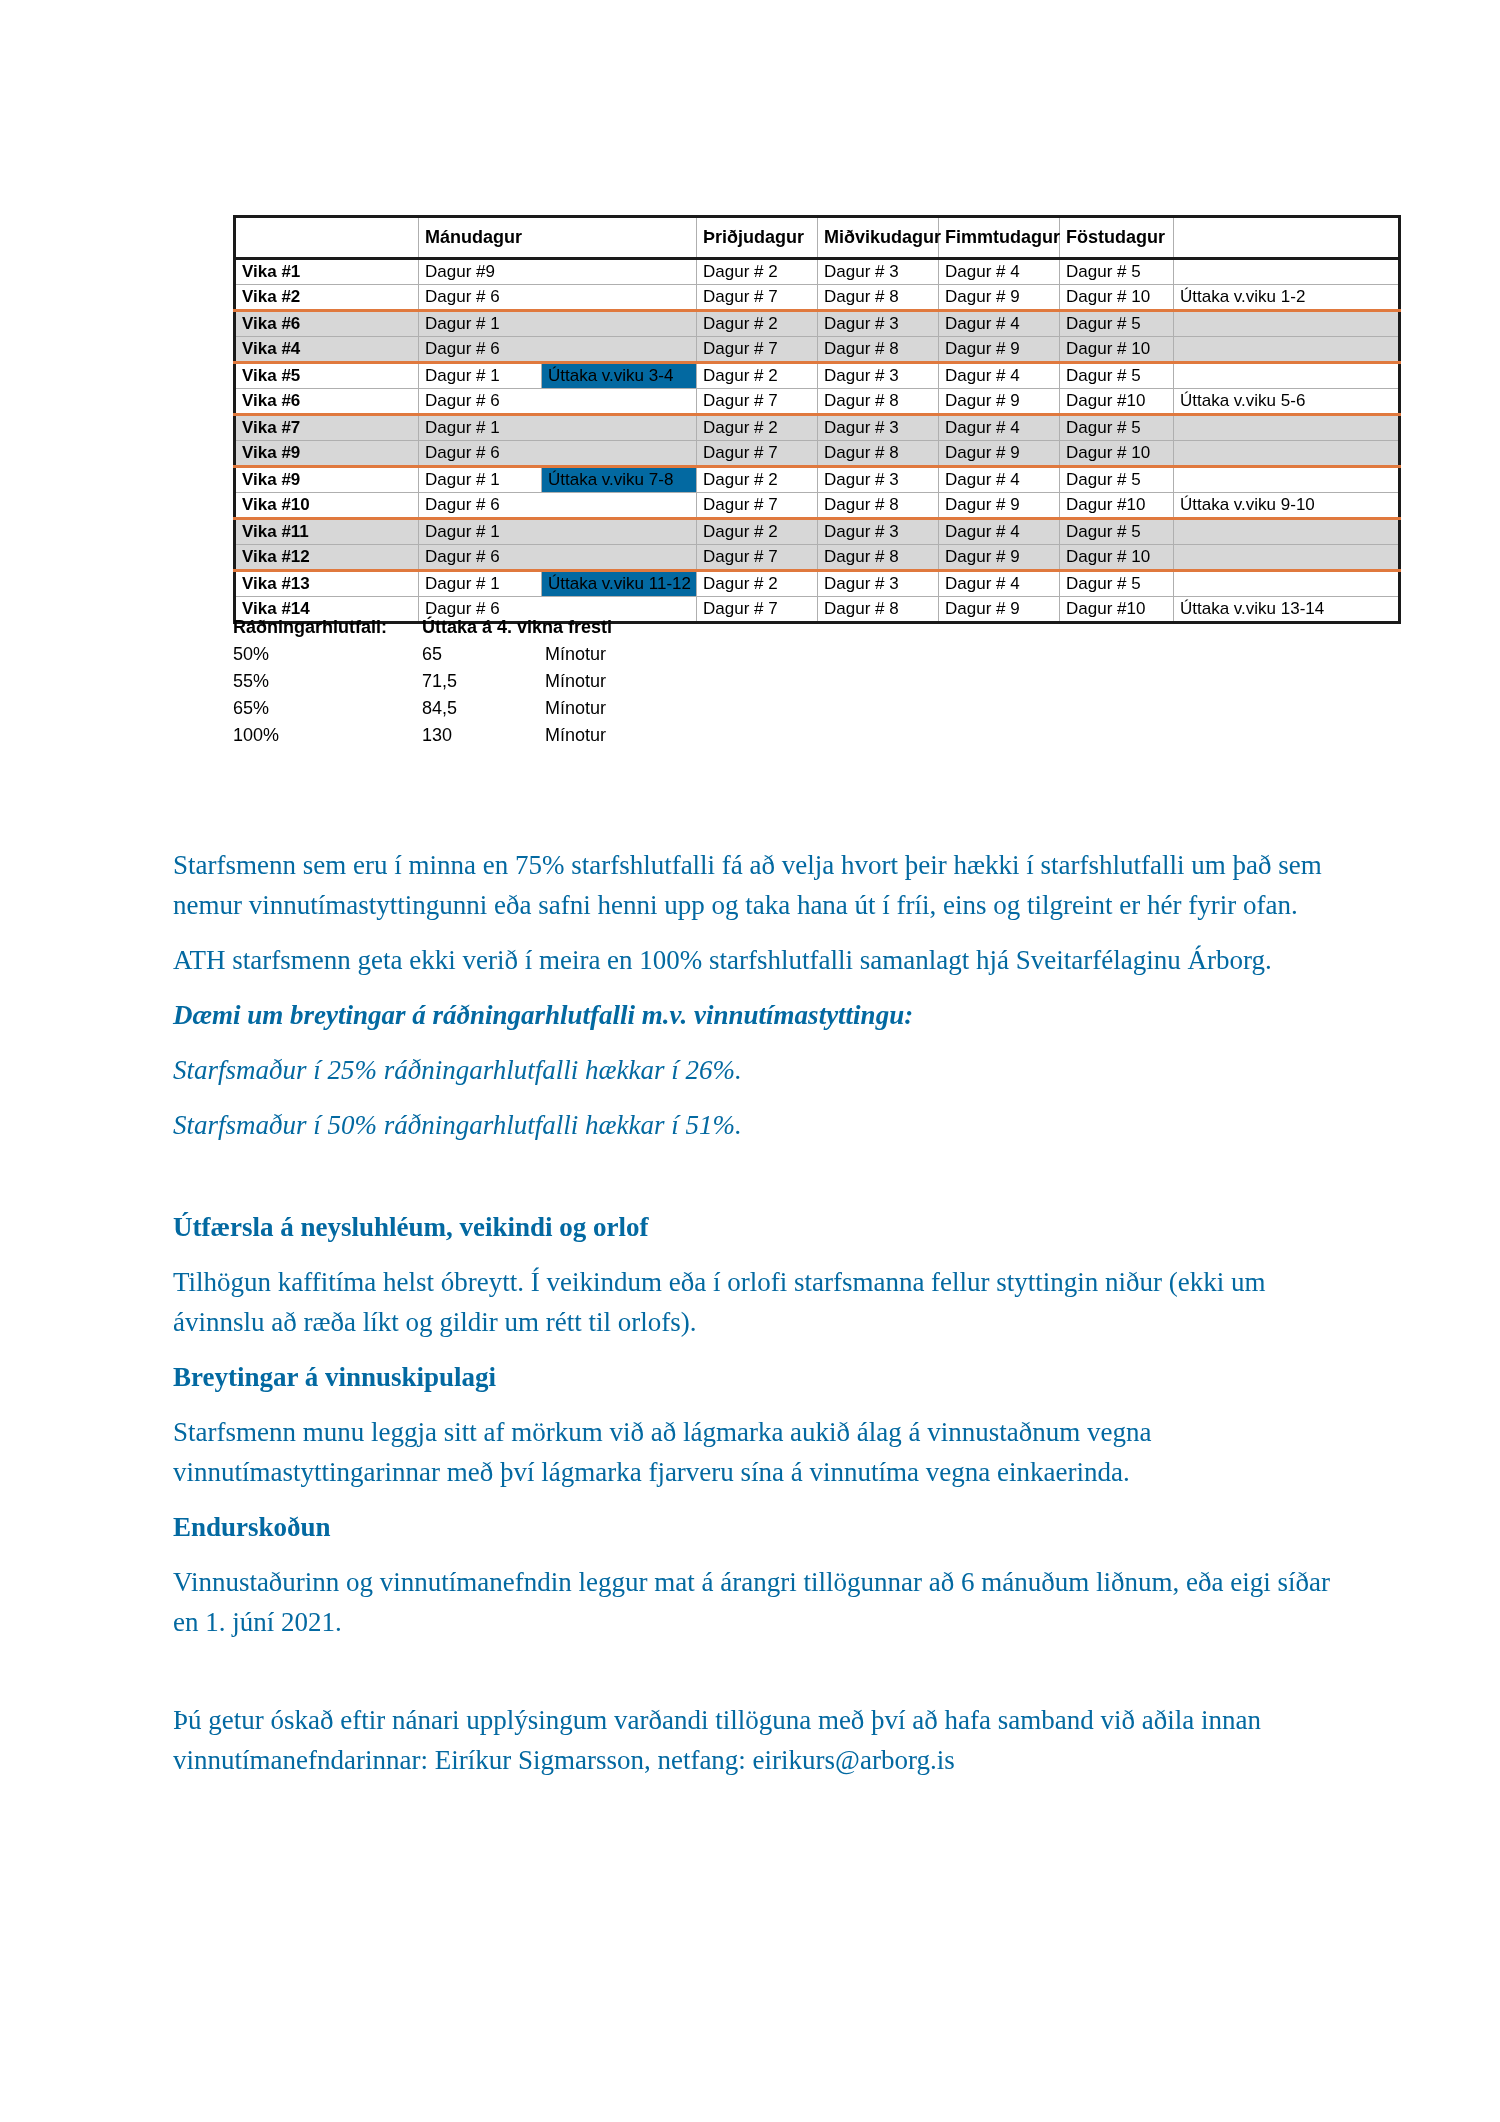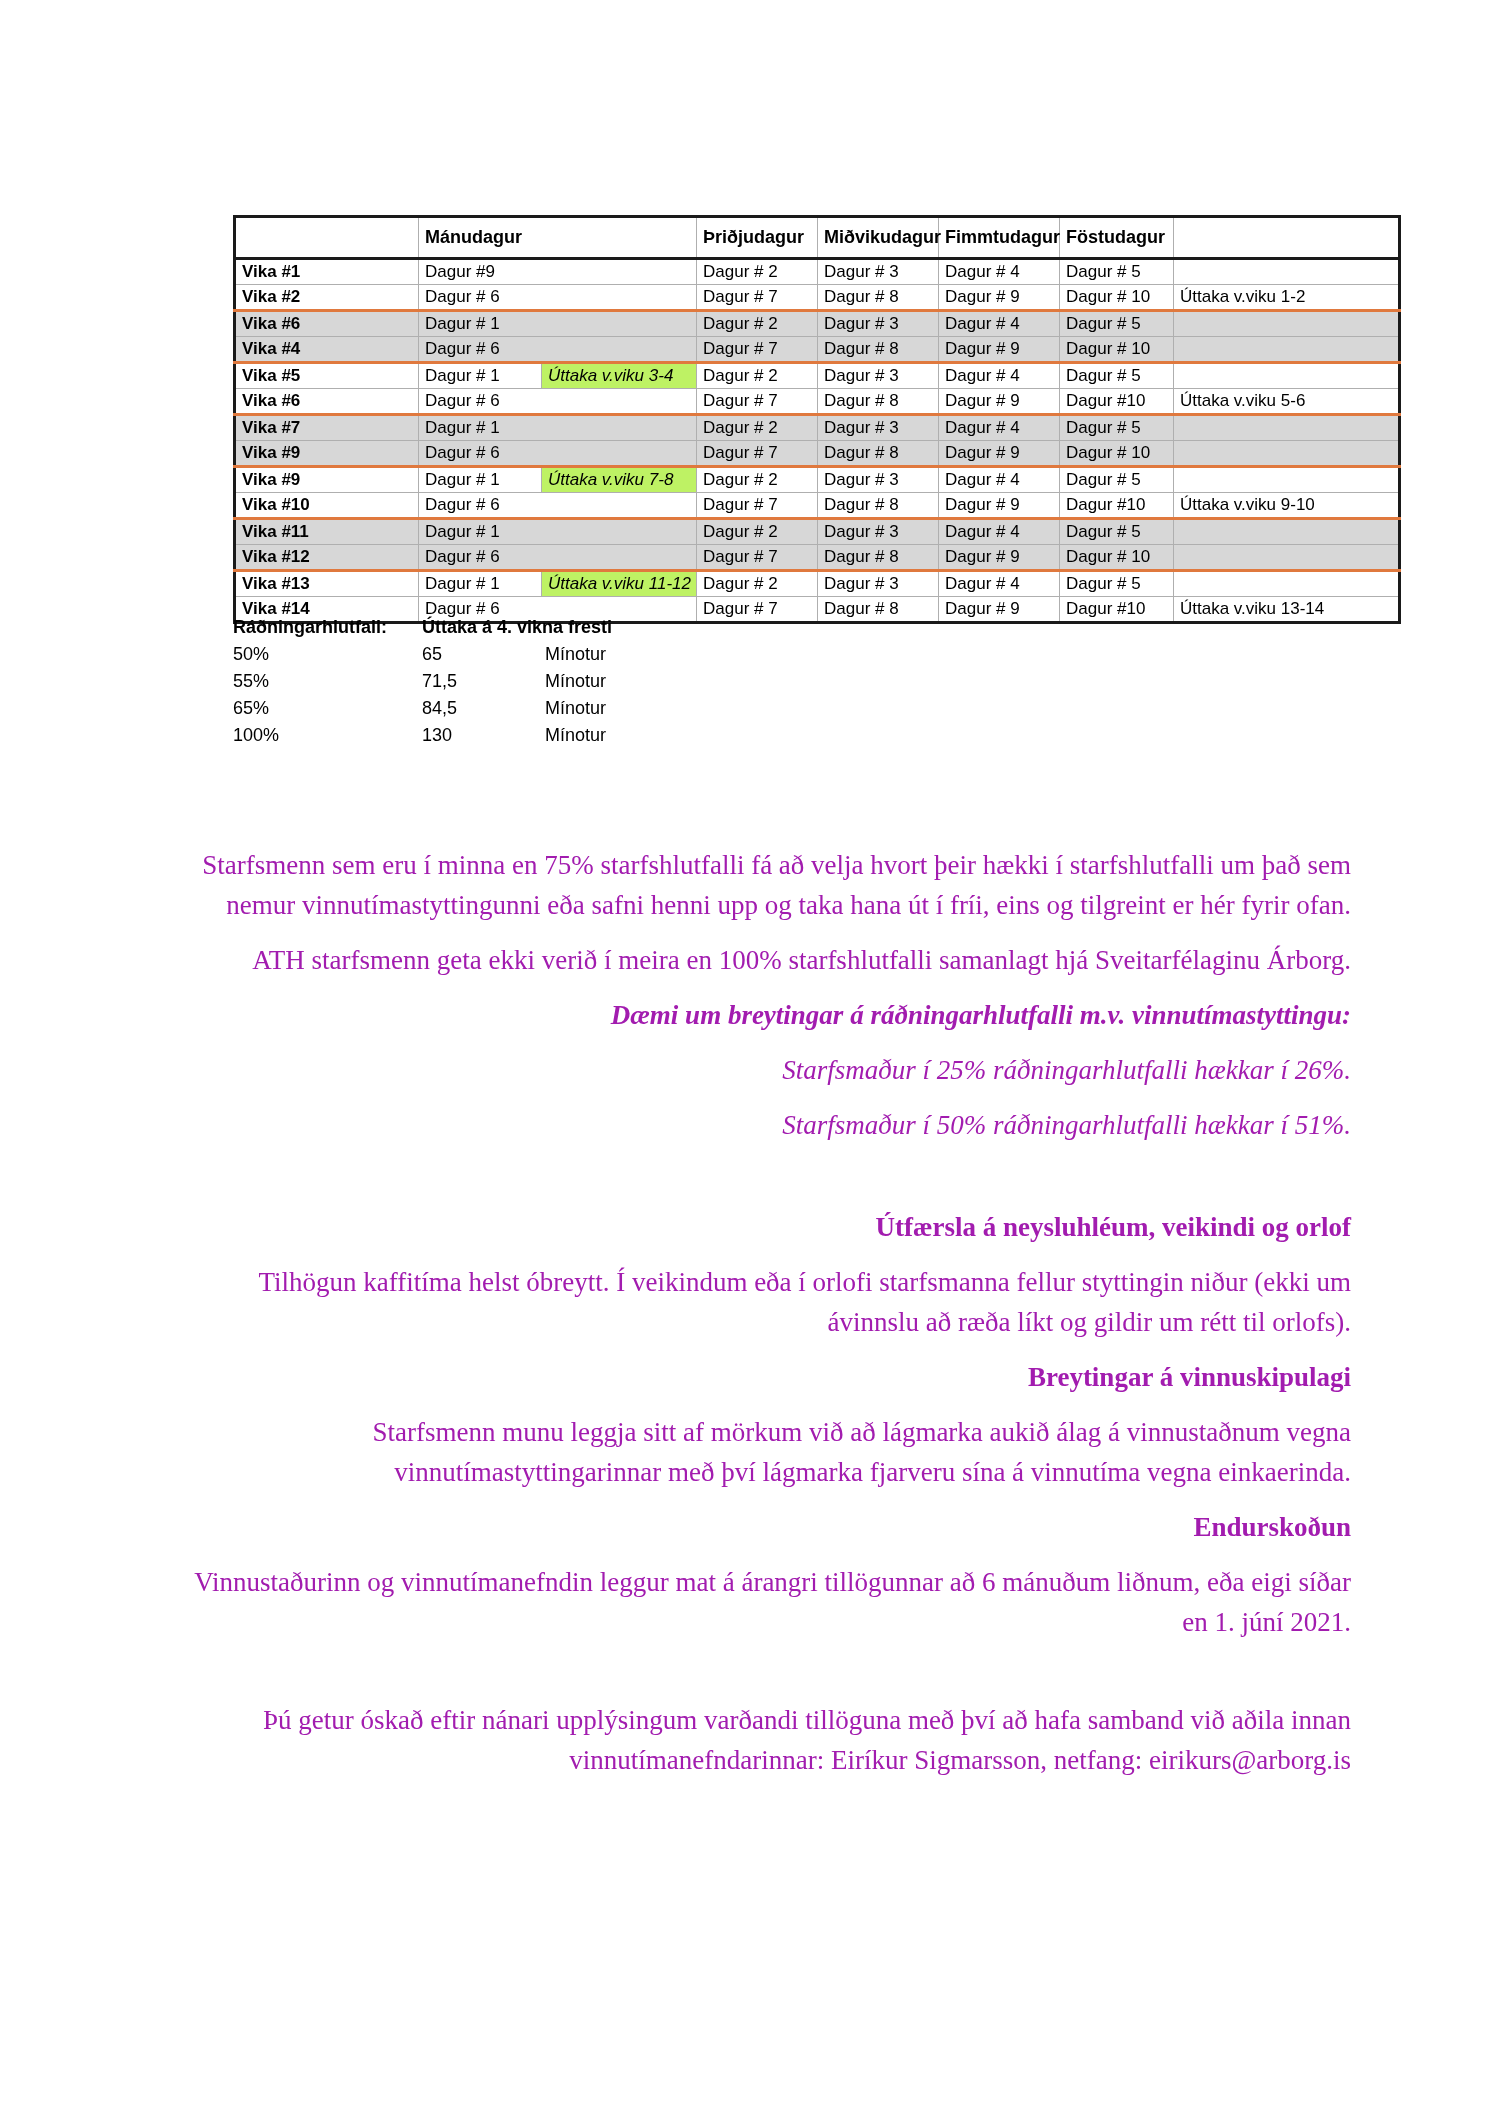--- a/index.html
+++ b/index.html
@@ -35,37 +35,37 @@
   table.sched thead tr{height:42px;}
   table.sched tbody tr{height:26px;}
   table.sched thead th{
     font-weight:bold;font-size:18px;background:#ffffff;
     border-bottom:3px solid #1a1a1a;
   }
   table.sched td.wlabel{font-weight:bold;}
   tr.gray td{background:#d7d7d7;}
   tr.ob td{border-bottom:3px solid #e0793e;}
   td.mday{border-left:3px solid #e0793e;border-right:3px solid #e0793e;}
-  td.mutt{background:#bef264;border-right:3px solid #e0793e;border-bottom:3px solid #e0793e;font-style:italic;}
+  td.mutt{background:#0369a1;border-right:3px solid #e0793e;border-bottom:3px solid #e0793e;}
 
   
   .ratio-wrap{position:absolute;left:233px;top:614px;}
   table.ratio{border-collapse:collapse;font-family:"Liberation Sans",sans-serif;}
   table.ratio td{
     padding:0;font-size:18px;height:27px;vertical-align:middle;white-space:nowrap;
   }
   table.ratio td.c1{width:189px;}
   table.ratio td.c2{width:123px;}
   table.ratio tr.hdr td{font-weight:bold;font-size:18px;}
 
   
   .bodytext{
     position:absolute;left:173px;top:845px;width:1178px;
     font-family:"Liberation Serif",serif;
-    font-size:27px;line-height:40px;color:#a21caf;text-align:right;
+    font-size:27px;line-height:40px;color:#0369a1;
   }
   .bodytext p{margin:0 0 15px 0;}
   .bodytext p.bold{font-weight:bold;}
   .bodytext p.italic{font-style:italic;}
   .bodytext p.bolditalic{font-weight:bold;font-style:italic;}
   .bodytext p.gap-large{margin-top:62px;}
   .bodytext p.gap-large2{margin-top:58px;}
 </style>
 </head>
 <body>

